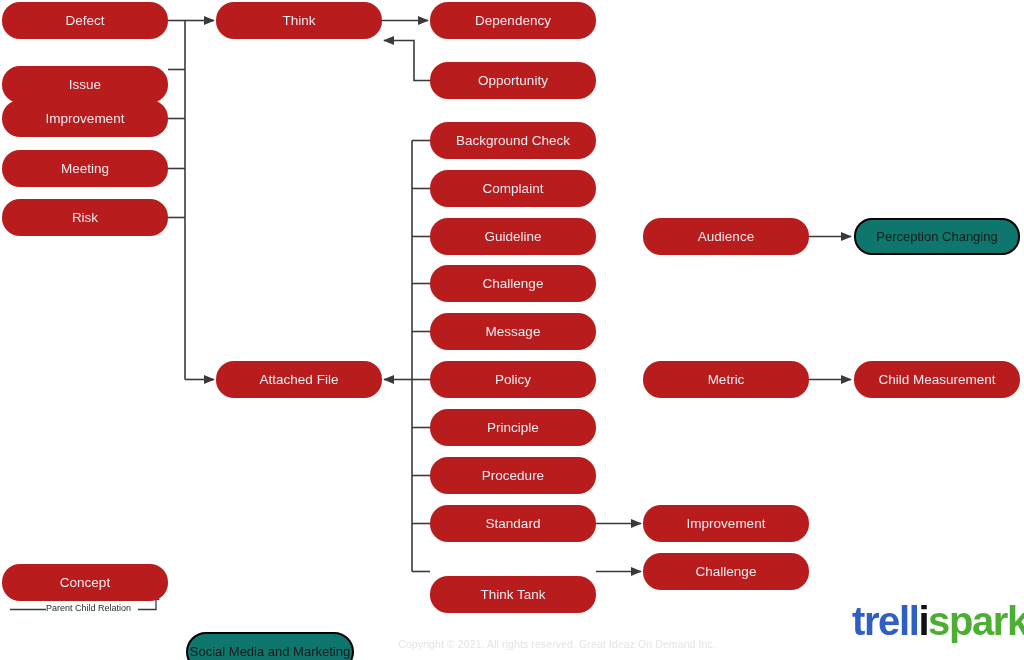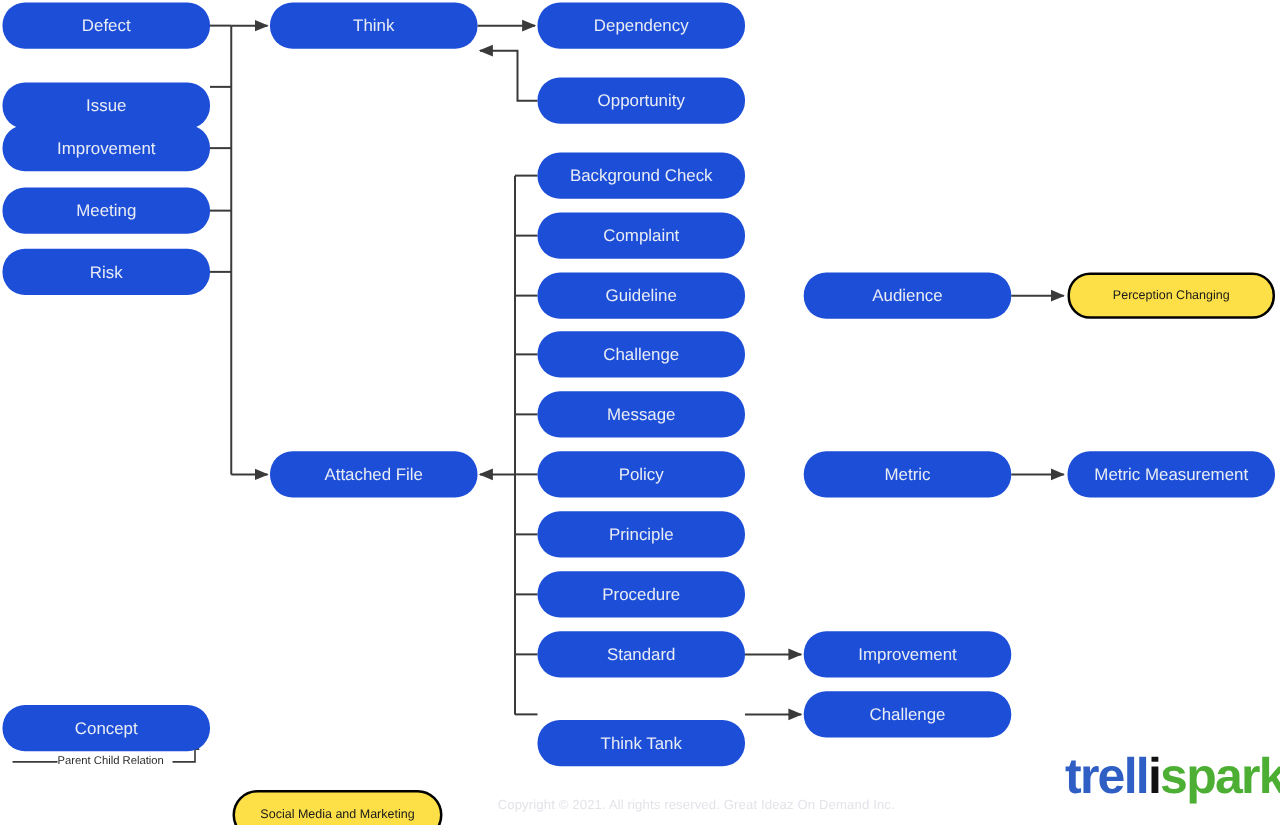--- a/index.html
+++ b/index.html
@@ -24,29 +24,29 @@
     position: absolute;
     box-sizing: border-box;
     display: flex;
     align-items: center;
     justify-content: center;
     text-align: center;
     line-height: 1.18;
     border-radius: 18px;
   }
   .node.concept {
-    background: #1d4ed8;
+    background: #b91c1c;
     color: #e8ecf4;
     font-size: 13.5px;
     border-radius: 18px;
   }
   .node.green {
-    background: #fde047;
+    background: #0f766e;
     color: #1a1a1a;
-    font-size: 10px;
+    font-size: 13px;
     border: 2.5px solid #000000;
     border-radius: 18px;
   }
   #legend-concept {
     font-size: 13.5px;
   }
   .legend-text {
     position: absolute;
     font-size: 9px;
     color: #2b2b2b;
@@ -220,21 +220,21 @@
 
   <div class="node green" style="left:854px; top:218px; width:166px; height:37px;">
     <span>Perception Changing</span>
   </div>
 
   <div class="node concept" style="left:643px; top:361px; width:166px; height:37px;">
     <span>Metric</span>
   </div>
 
   <div class="node concept" style="left:854px; top:361px; width:166px; height:37px;">
-    <span>Metric Measurement</span>
+    <span>Child Measurement</span>
   </div>
 
   <div class="node concept" style="left:643px; top:505px; width:166px; height:37px;">
     <span>Improvement</span>
   </div>
 
   <div class="node concept" style="left:643px; top:553px; width:166px; height:37px;">
     <span>Challenge</span>
   </div>
 

